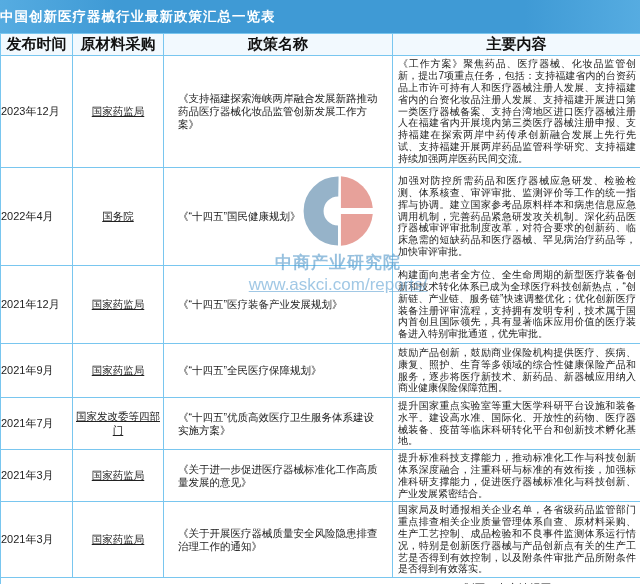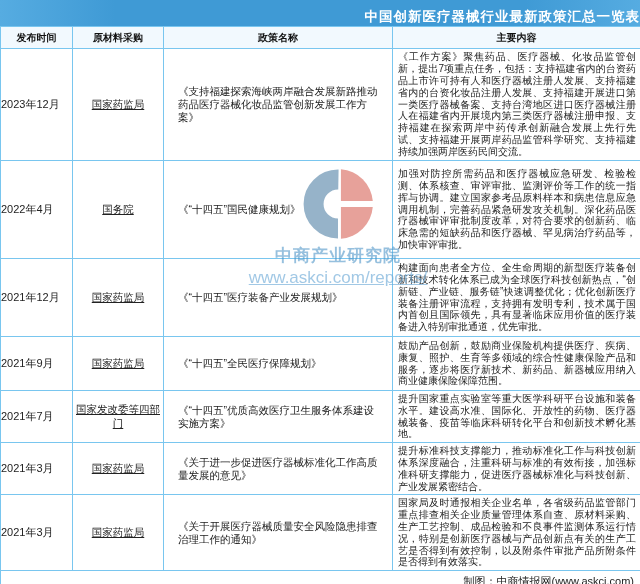--- a/index.html
+++ b/index.html
@@ -1,34 +1,34 @@
 <!DOCTYPE html>
 <html><head>
 <meta charset="utf-8">
 <style>
   * { margin:0; padding:0; box-sizing:border-box; }
   html,body { background:#fff; }
   body { font-family:"Liberation Sans","DejaVu Sans",sans-serif; width:640px; }
   .page { position:relative; width:640px; height:584px; background:#fff; overflow:hidden; }
 
   .title-bar {
-    height:26px; line-height:33px; text-align:right;
+    height:33px; line-height:33px; text-align:left;
     background:linear-gradient(90deg,#56ace1 0%, #3f9ad5 18%, #3f9ad5 82%, #56ace1 100%);
     color:#ffffff; font-size:13.5px; font-weight:bold; letter-spacing:1px;
   }
 
   .tbl-wrap { position:relative; width:640px; height:551px; }
   table.tbl {
     width:640px; height:551px; table-layout:fixed; border-collapse:collapse;
     border:1px solid #79c6ef; border-bottom:3px solid #b5e0f7;
   }
   .tbl td, .tbl th { border:1px solid #79c6ef; vertical-align:middle; overflow:hidden; }
 
   tr.hdr { height:22px; }
-  .tbl th { background:#f2f9fe; font-size:10px; font-weight:bold; color:#111; text-align:center; }
+  .tbl th { background:#f2f9fe; font-size:15px; font-weight:bold; color:#111; text-align:center; }
 
   td.c-date { text-align:left; font-size:11px; color:#222; }
   td.c-org  { text-align:center; font-size:10.5px; color:#222;text-decoration:underline; }
   td.c-pol  { text-align:left; font-size:10.5px; line-height:13px; color:#222; padding:0 14px; }
   td.c-txt  { font-size:10px; line-height:11.8px; color:#222; text-align:justify; padding:2px 4px 2px 5px; }
 
   tr.r1 { height:112px; } tr.r2 { height:98px; } tr.r3 { height:78px; }
   tr.r4 { height:54px; }  tr.r5 { height:46px; } tr.r6 { height:49px; }
   tr.r7 { height:70px; }
   tr.ftr { height:22px; }

